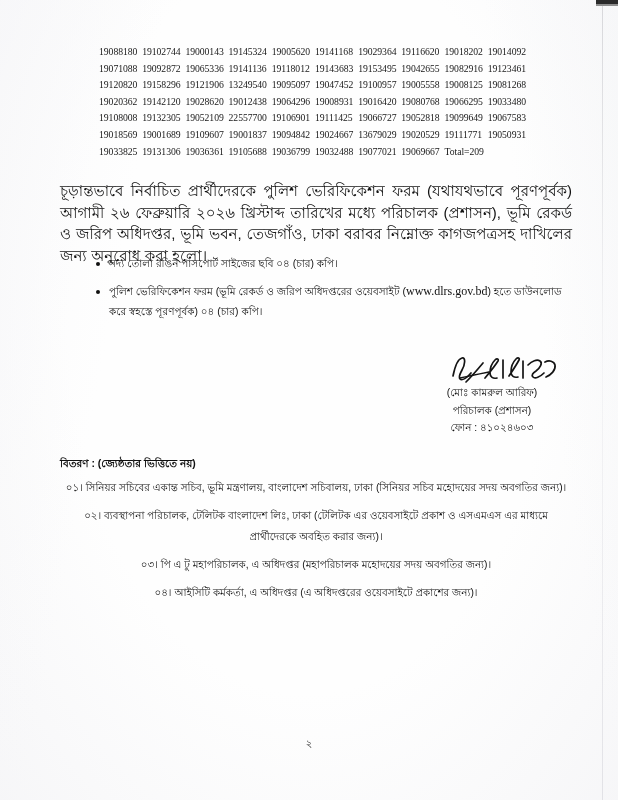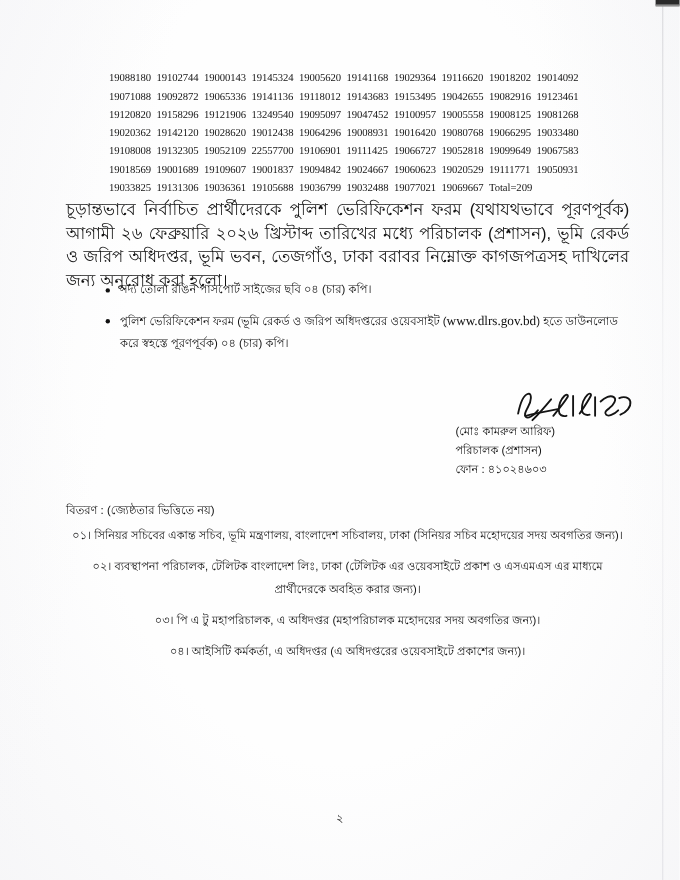--- a/index.html
+++ b/index.html
@@ -53,21 +53,21 @@
     right: 0;
     width: 22px;
     height: 2px;
     background: #8d8d8d;
   }
 
   
   .roll-grid {
     position: absolute;
     left: 99px;
-    top: 64px;
+    top: 44px;
     width: 432px;
   }
   .roll-row {
     display: flex;
     white-space: nowrap;
     height: 16.6px;
     line-height: 16.6px;
   }
   .roll-cell {
     width: 43.2px;
@@ -128,23 +128,24 @@
     background: #111;
   }
   .mono-url {
     font-family: "Liberation Serif", "DejaVu Serif", serif;
     font-size: 12px;
   }
 
   
   .sign-block {
     position: absolute;
-    left: 414px;
+    left: 396px;
     top: 352px;
     width: 192px;
+    text-align: center;
   }
   .signature-svg {
     display: block;
     margin: 0 auto -4px auto;
   }
   .sign-name,
   .sign-title,
   .sign-phone {
     font-family: "Liberation Sans", "DejaVu Sans", sans-serif;
     font-size: 10.3px;
@@ -153,21 +154,21 @@
     white-space: nowrap;
   }
 
   
   .dist-heading {
     position: absolute;
     left: 60px;
     top: 456px;
     font-family: "Liberation Sans", "DejaVu Sans", sans-serif;
     font-size: 10.4px;
-    font-weight: normal;
+    font-weight: bold;
     color: #0f0f0f;
   }
   .dist-list {
     position: absolute;
     left: 60px;
     top: 478px;
     width: 512px;
     margin: 0;
     padding: 0;
     list-style: none;
@@ -264,21 +265,21 @@
         <div class="roll-cell">19099649</div>
         <div class="roll-cell">19067583</div>
       </div>
       <div class="roll-row">
         <div class="roll-cell">19018569</div>
         <div class="roll-cell">19001689</div>
         <div class="roll-cell">19109607</div>
         <div class="roll-cell">19001837</div>
         <div class="roll-cell">19094842</div>
         <div class="roll-cell">19024667</div>
-        <div class="roll-cell">19060623</div>
+        <div class="roll-cell">13679029</div>
         <div class="roll-cell">19020529</div>
         <div class="roll-cell">19111771</div>
         <div class="roll-cell">19050931</div>
       </div>
       <div class="roll-row">
         <div class="roll-cell">19033825</div>
         <div class="roll-cell">19131306</div>
         <div class="roll-cell">19036361</div>
         <div class="roll-cell">19105688</div>
         <div class="roll-cell">19036799</div>

